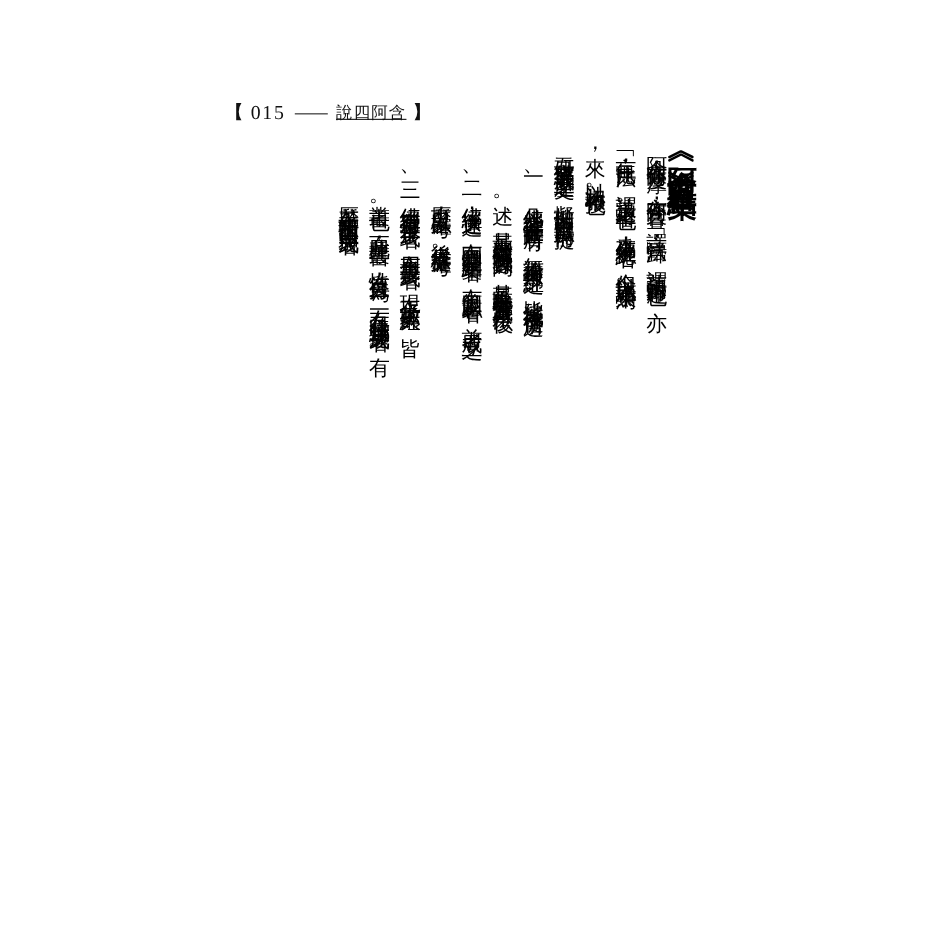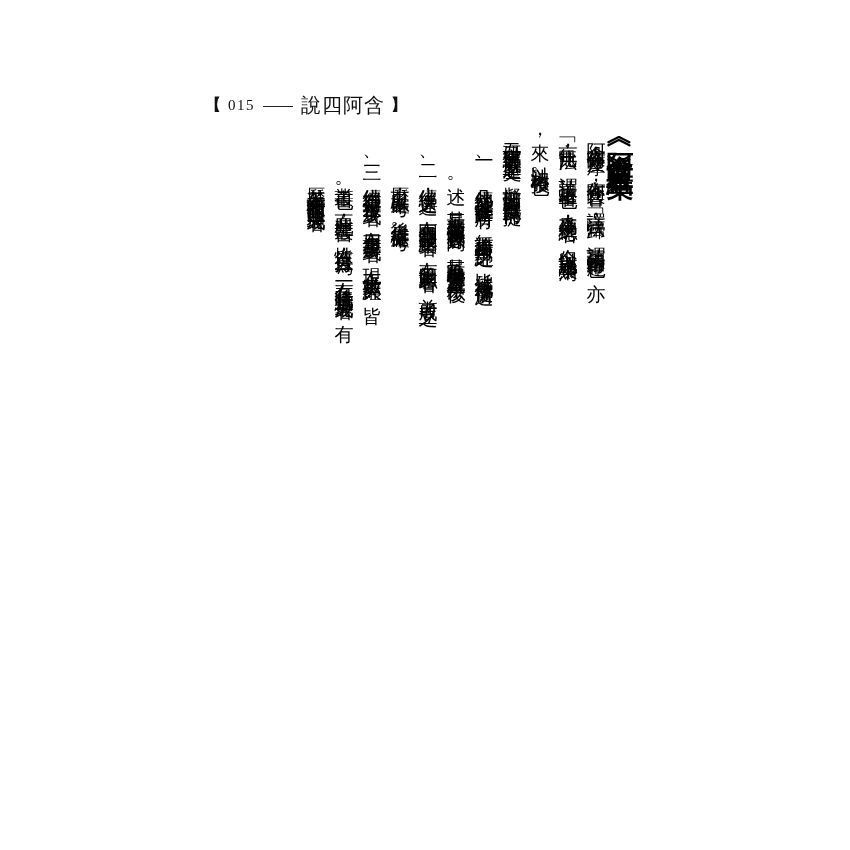--- a/index.html
+++ b/index.html
@@ -32,35 +32,36 @@
     font-size: 15px;
     letter-spacing: 1px;
     color: #111;
     white-space: nowrap;
   }
   .running-head .bracket {
     font-size: 16px;
     font-weight: bold;
   }
   .running-head .folio {
-    font-size: 15px;
+    font-size: 18px;
     letter-spacing: 1.5px;
   }
   .running-head .rule {
     display: inline-block;
     width: 30px;
     height: 1px;
     background: #222;
     margin: 0 2px;
     position: relative;
     top: 1px;
   }
   .running-head .head-title {
-    font-size: 20px;
+    font-size: 15px;
     letter-spacing: 1px;
+    text-decoration: underline;
   }
 
   
   .body-area {
     position: absolute;
     top: 128px;
     left: 195px;
     width: 440px;
     height: 680px;
     display: flex;

